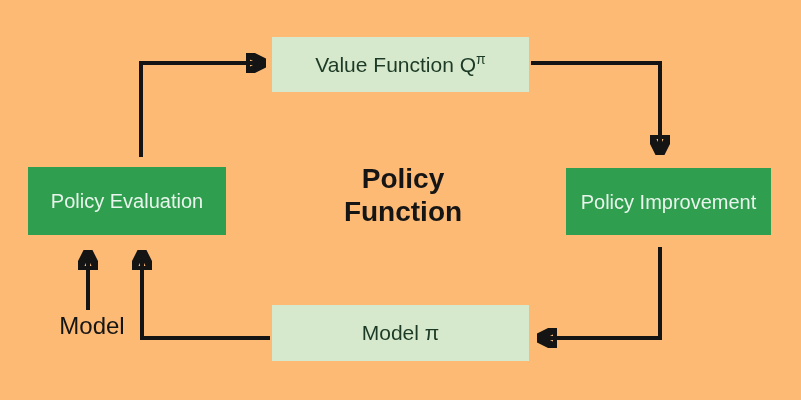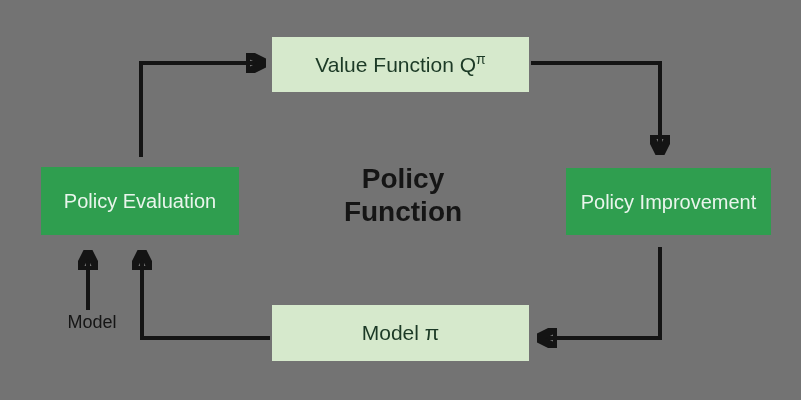--- a/index.html
+++ b/index.html
@@ -7,21 +7,21 @@
     padding: 0;
   }
   body {
     font-family: "Liberation Sans", "DejaVu Sans", sans-serif;
     background: #f2f2f0;
   }
   .canvas {
     position: relative;
     width: 801px;
     height: 400px;
-    background: #737373;
+    background: #fdba74;
     overflow: hidden;
   }
   .arrows {
     position: absolute;
     left: 0;
     top: 0;
     pointer-events: none;
   }
   .arrows path {
     fill: none;
@@ -42,21 +42,21 @@
     background: #d6e9cc;
     color: #1c3a26;
     font-size: 21px;
   }
   .box.dark {
     background: #2f9e4f;
     color: #e9f5ec;
     font-size: 20px;
   }
   #box-value      { left: 272px; top: 37px;  width: 257px; height: 55px; }
-  #box-eval       { left: 41px;  top: 167px; width: 198px; height: 68px; }
+  #box-eval       { left: 28px;  top: 167px; width: 198px; height: 68px; }
   #box-improve    { left: 566px; top: 168px; width: 205px; height: 67px; }
   #box-policy     { left: 272px; top: 305px; width: 257px; height: 56px; }
   .sup {
     font-size: 14px;
     vertical-align: super;
     line-height: 0;
   }
   .title {
     position: absolute;
     left: 303px;
@@ -67,21 +67,21 @@
     font-weight: 700;
     color: #151515;
     line-height: 1.18;
   }
   .model-label {
     position: absolute;
     left: 52px;
     top: 312px;
     width: 80px;
     text-align: center;
-    font-size: 18px;
+    font-size: 24px;
     color: #151515;
   }
 </style>
 </head>
 <body>
 
 <div class="canvas">
 
   <svg class="arrows" width="801" height="400" viewBox="0 0 801 400">
     <defs>

